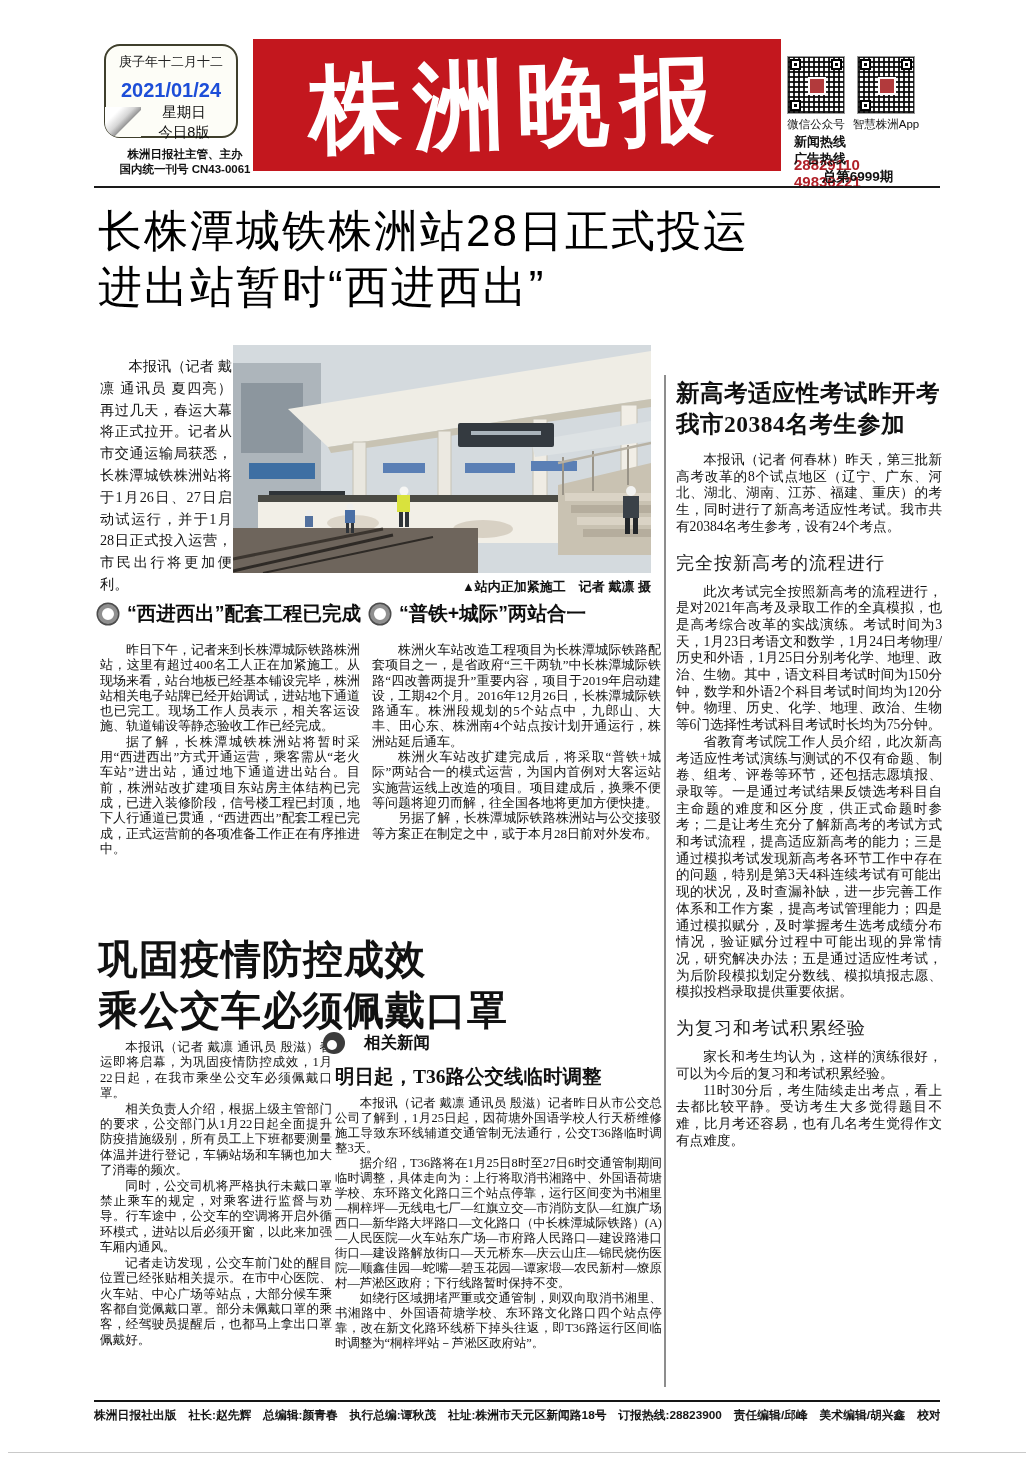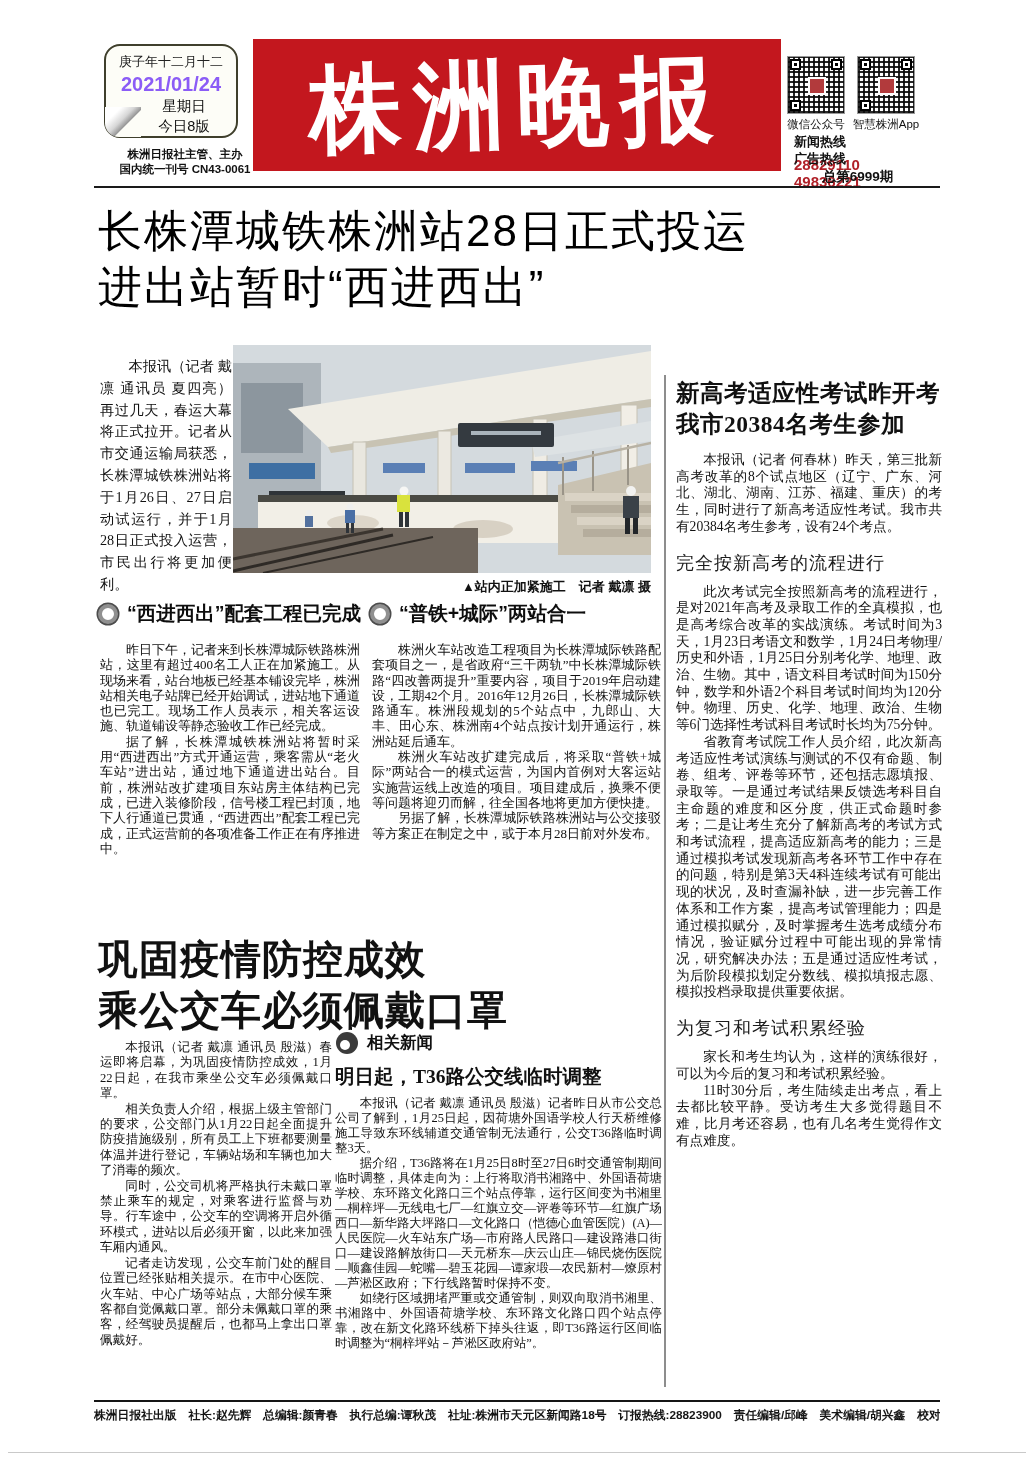--- a/index.html
+++ b/index.html
@@ -4,21 +4,21 @@
 <style>
   html,body{margin:0;padding:0;background:#dedede;}
   .page{position:relative;width:1034px;height:1468px;background:#ffffff;margin:0 auto;
         font-family:"Liberation Serif","DejaVu Serif",serif;color:#111;overflow:hidden;}
 
   
   .datebox{position:absolute;left:104px;top:44px;width:134px;height:94px;background:#fdfdf7;
            border:2.5px solid #3f3f2c;border-radius:16px;text-align:center;padding-top:7px;
            box-sizing:border-box;z-index:2;}
   .datebox .lunar{font-size:13px;font-family:"Liberation Sans",sans-serif;color:#222;}
-  .datebox .gdate{font-size:20px;font-weight:bold;color:#8b5cf6;font-family:"Liberation Sans",sans-serif;margin-top:2px;text-align:center;}
+  .datebox .gdate{font-size:20px;font-weight:bold;color:#1d4ed8;font-family:"Liberation Sans",sans-serif;margin-top:8px;text-align:center;}
   .datebox .weekday,.datebox .pages{font-size:14.5px;font-family:"Liberation Sans",sans-serif;margin-top:1px;padding-left:26px;}
   .curl{position:absolute;left:-1px;bottom:-1px;width:36px;height:30px;border-radius:0 0 0 14px;
         background:linear-gradient(135deg,#ffffff 25%,#d6d6d6 45%,#979797 58%,#fdfdf7 60%);}
   .publisher{position:absolute;left:104px;top:147px;width:162px;text-align:center;
              font-family:"Liberation Sans",sans-serif;font-size:11.5px;font-weight:bold;line-height:15px;}
   .masthead{position:absolute;left:253px;top:39px;width:528px;height:132px;background:#c3171e;
             display:flex;align-items:center;justify-content:center;overflow:hidden;}
   .masthead span{font-family:"DejaVu Serif",serif;font-weight:bold;color:#fff;font-size:92px;
                  letter-spacing:12px;transform:rotate(-1.5deg) scaleY(1.04);white-space:nowrap;}
   .qr{position:absolute;width:56px;height:56px;background-color:#fff;box-shadow:0 0 0 1px #999;
@@ -68,21 +68,21 @@
   .r-headline{font-weight:bold;font-size:23.5px;line-height:31px;letter-spacing:0.5px;}
   .col-right .p{font-size:13.6px;line-height:16.7px;text-align:justify;text-indent:2em;}
   .col-right .first{margin-top:12px;}
   .r-sub{font-family:"Liberation Sans",sans-serif;font-weight:normal;font-size:18px;
          letter-spacing:1px;color:#1c1c1c;margin:15px 0 9px;}
 
   
   .b-headline{position:absolute;left:98px;top:934px;width:560px;font-weight:bold;
               font-size:40px;line-height:51px;letter-spacing:1px;}
   .col-bl{left:100px;top:1040px;width:232px;height:360px;font-size:12.6px;line-height:15.4px;}
-  .badge{position:absolute;left:336px;top:1032px;display:flex;align-items:center;gap:9px;}
+  .badge{position:absolute;left:323px;top:1032px;display:flex;align-items:center;gap:19px;}
   .badge-icon{width:22px;height:22px;border-radius:50%;background:#3b3b3b;position:relative;flex:0 0 auto;}
   .badge-icon::after{content:"";position:absolute;left:4px;top:8px;width:10px;height:10px;
                      border-radius:50%;background:#fff;}
   .badge-text{font-family:"Liberation Sans",sans-serif;font-weight:bold;font-size:16.5px;color:#101010;}
   .t36-title{position:absolute;left:335px;top:1063px;width:327px;font-weight:bold;font-size:19.5px;}
   .col-t36{left:335px;top:1096px;width:327px;height:304px;font-size:12.4px;line-height:15px;}
 
   
   .footer-rule{position:absolute;left:94px;top:1400px;width:846px;height:2px;background:#151515;}
   .footer-text{position:absolute;left:94px;top:1408px;width:846px;white-space:nowrap;overflow:hidden;
@@ -243,20 +243,20 @@
     <div class="p">记者走访发现，公交车前门处的醒目位置已经张贴相关提示。在市中心医院、火车站、中心广场等站点，大部分候车乘客都自觉佩戴口罩。部分未佩戴口罩的乘客，经驾驶员提醒后，也都马上拿出口罩佩戴好。</div>
   </div>
 
   <div class="badge">
     <span class="badge-icon"></span>
     <span class="badge-text">相关新闻</span>
   </div>
   <div class="t36-title">明日起，T36路公交线临时调整</div>
   <div class="bodycol col-t36">
     <div class="p">本报讯（记者 戴凛 通讯员 殷滋）记者昨日从市公交总公司了解到，1月25日起，因荷塘外国语学校人行天桥维修施工导致东环线辅道交通管制无法通行，公交T36路临时调整3天。</div>
-    <div class="p">据介绍，T36路将在1月25日8时至27日6时交通管制期间临时调整，具体走向为：上行将取消书湘路中、外国语荷塘学校、东环路文化路口三个站点停靠，运行区间变为书湘里—桐梓坪—无线电七厂—红旗立交—评卷等环节—红旗广场西口—新华路大坪路口—文化路口（恺德心血管医院）(A)—人民医院—火车站东广场—市府路人民路口—建设路港口街口—建设路解放街口—天元桥东—庆云山庄—锦民烧伤医院—顺鑫佳园—蛇嘴—碧玉花园—谭家塅—农民新村—燎原村—芦淞区政府；下行线路暂时保持不变。</div>
+    <div class="p">据介绍，T36路将在1月25日8时至27日6时交通管制期间临时调整，具体走向为：上行将取消书湘路中、外国语荷塘学校、东环路文化路口三个站点停靠，运行区间变为书湘里—桐梓坪—无线电七厂—红旗立交—市消防支队—红旗广场西口—新华路大坪路口—文化路口（中长株潭城际铁路）(A)—人民医院—火车站东广场—市府路人民路口—建设路港口街口—建设路解放街口—天元桥东—庆云山庄—锦民烧伤医院—顺鑫佳园—蛇嘴—碧玉花园—谭家塅—农民新村—燎原村—芦淞区政府；下行线路暂时保持不变。</div>
     <div class="p">如绕行区域拥堵严重或交通管制，则双向取消书湘里、书湘路中、外国语荷塘学校、东环路文化路口四个站点停靠，改在新文化路环线桥下掉头往返，即T36路运行区间临时调整为“桐梓坪站－芦淞区政府站”。</div>
   </div>
 
   <div class="footer-rule"></div>
   <div class="footer-text">株洲日报社出版　社长:赵先辉　总编辑:颜青春　执行总编:谭秋茂　社址:株洲市天元区新闻路18号　订报热线:28823900　责任编辑/邱峰　美术编辑/胡兴鑫　校对/刘昱</div>
   <div class="bottom-edge"></div>
 </div>
 
 </body></html>

